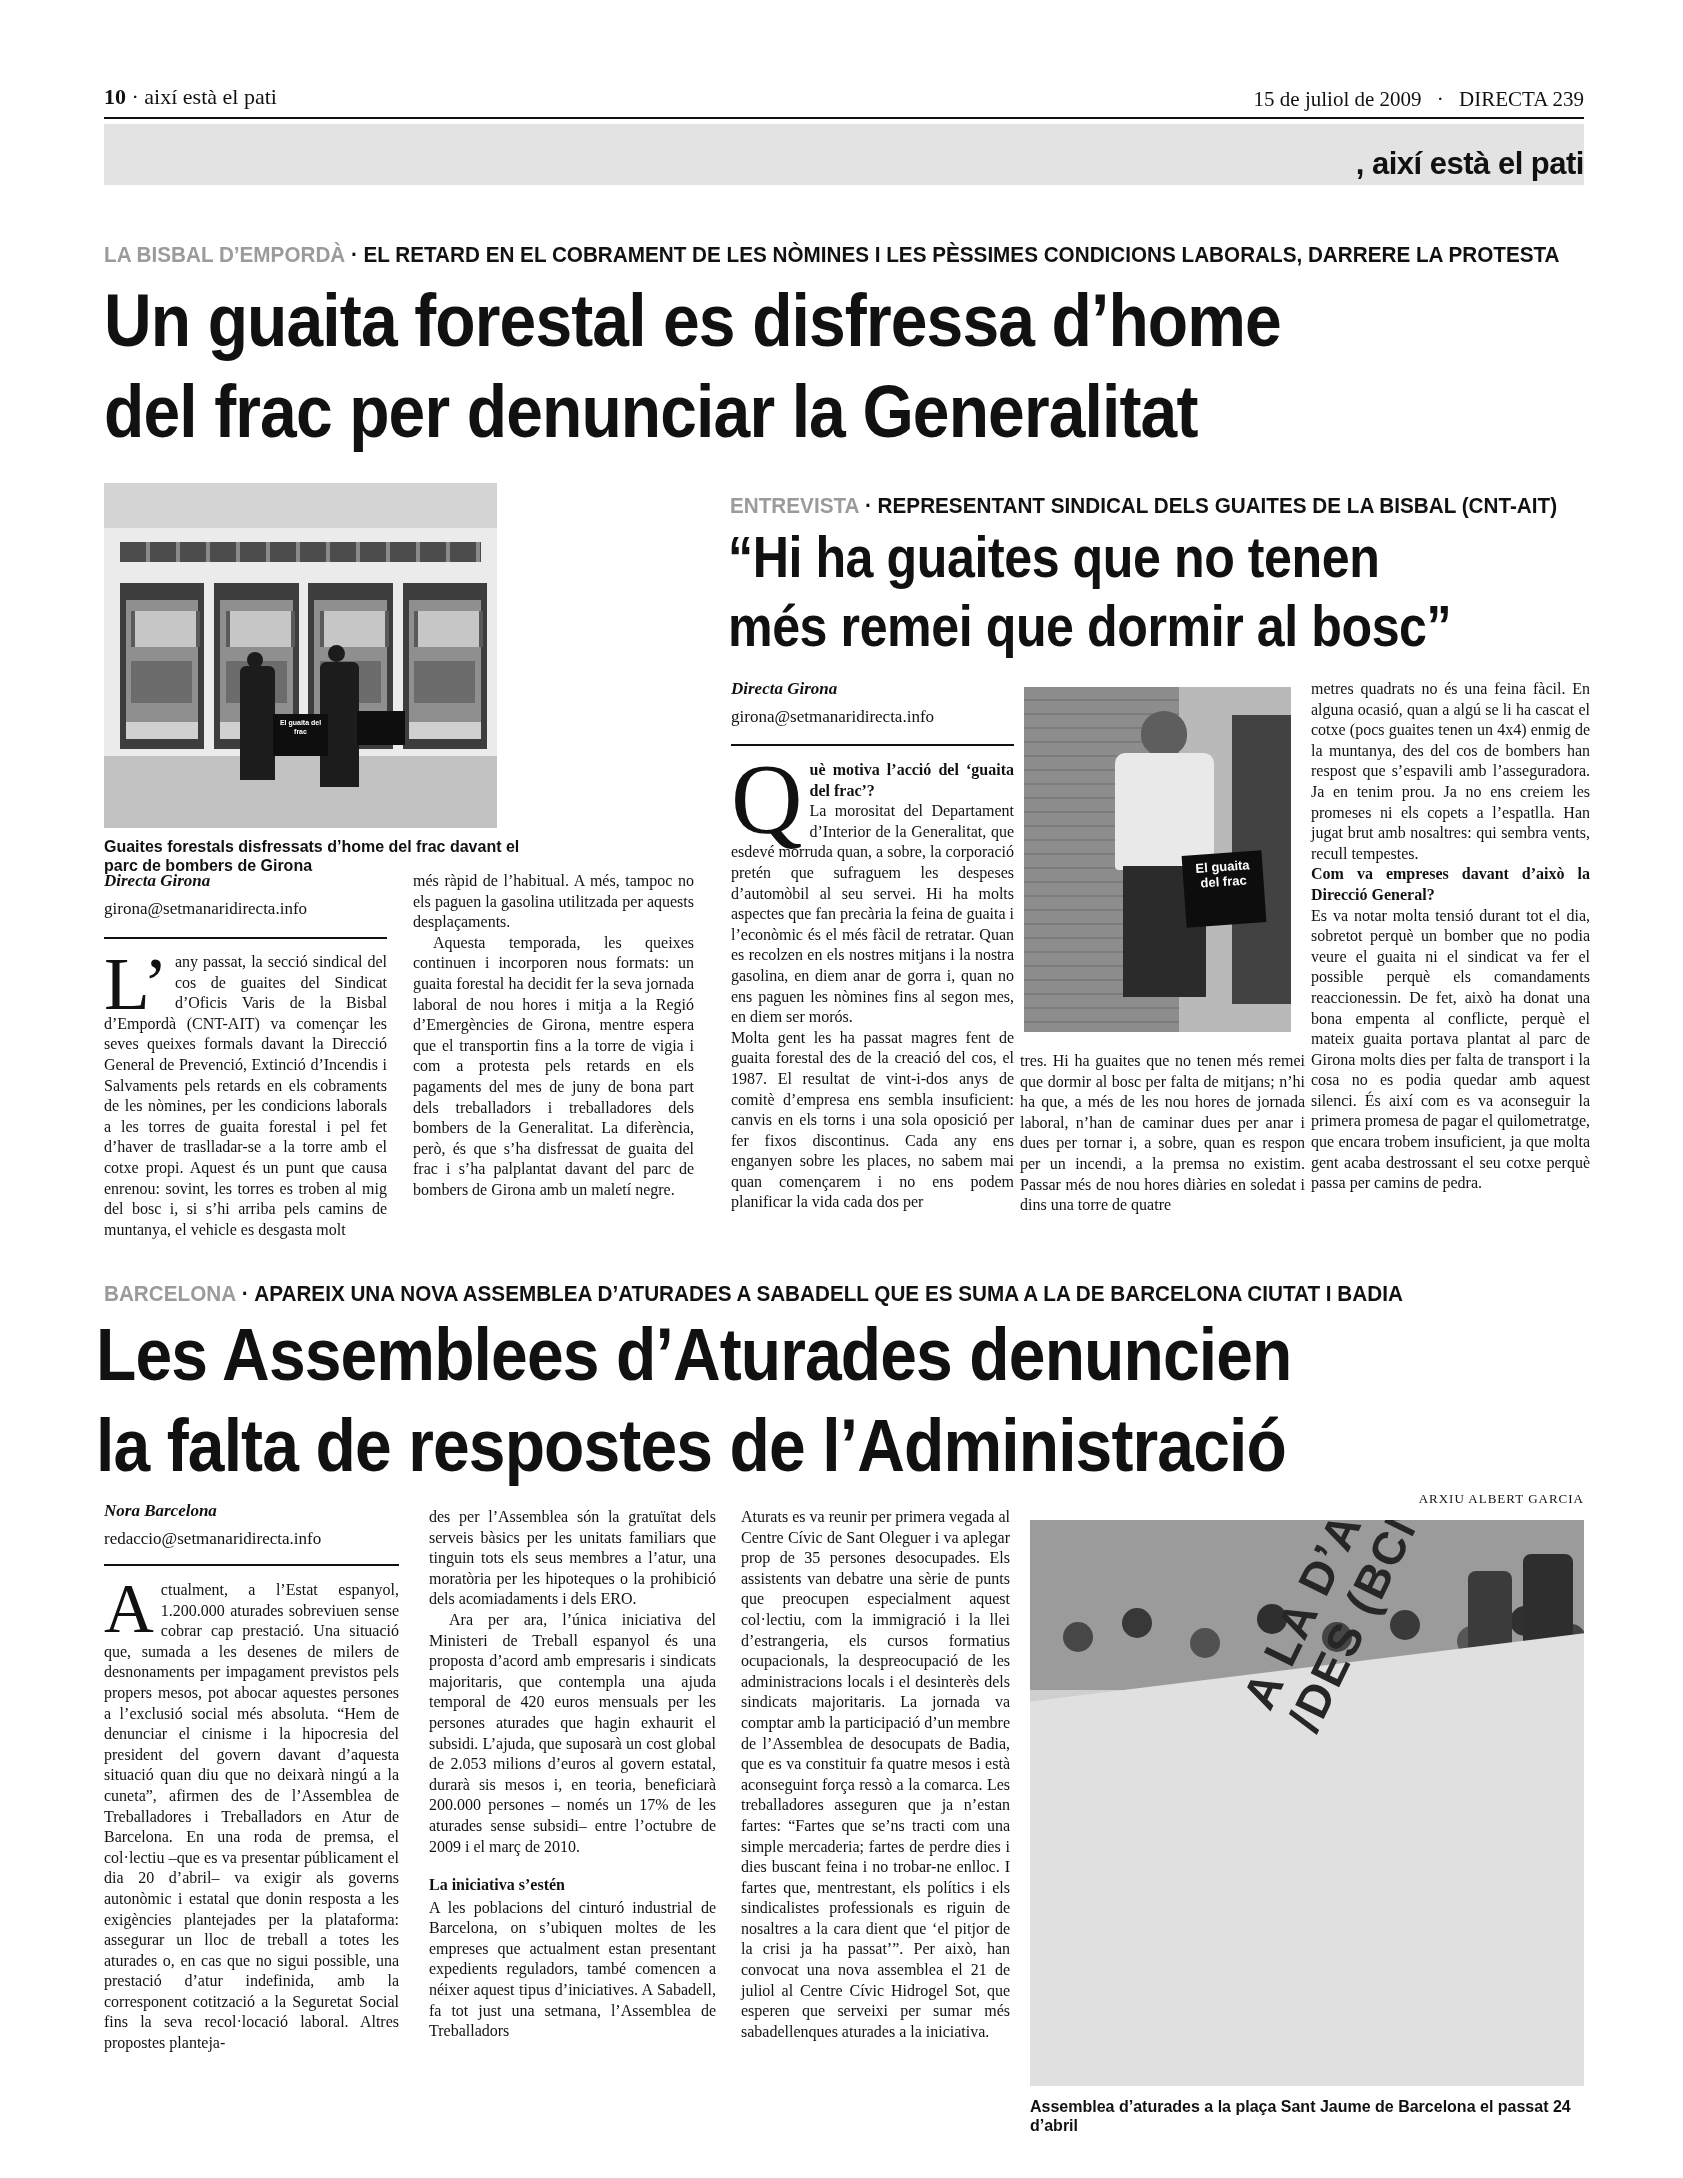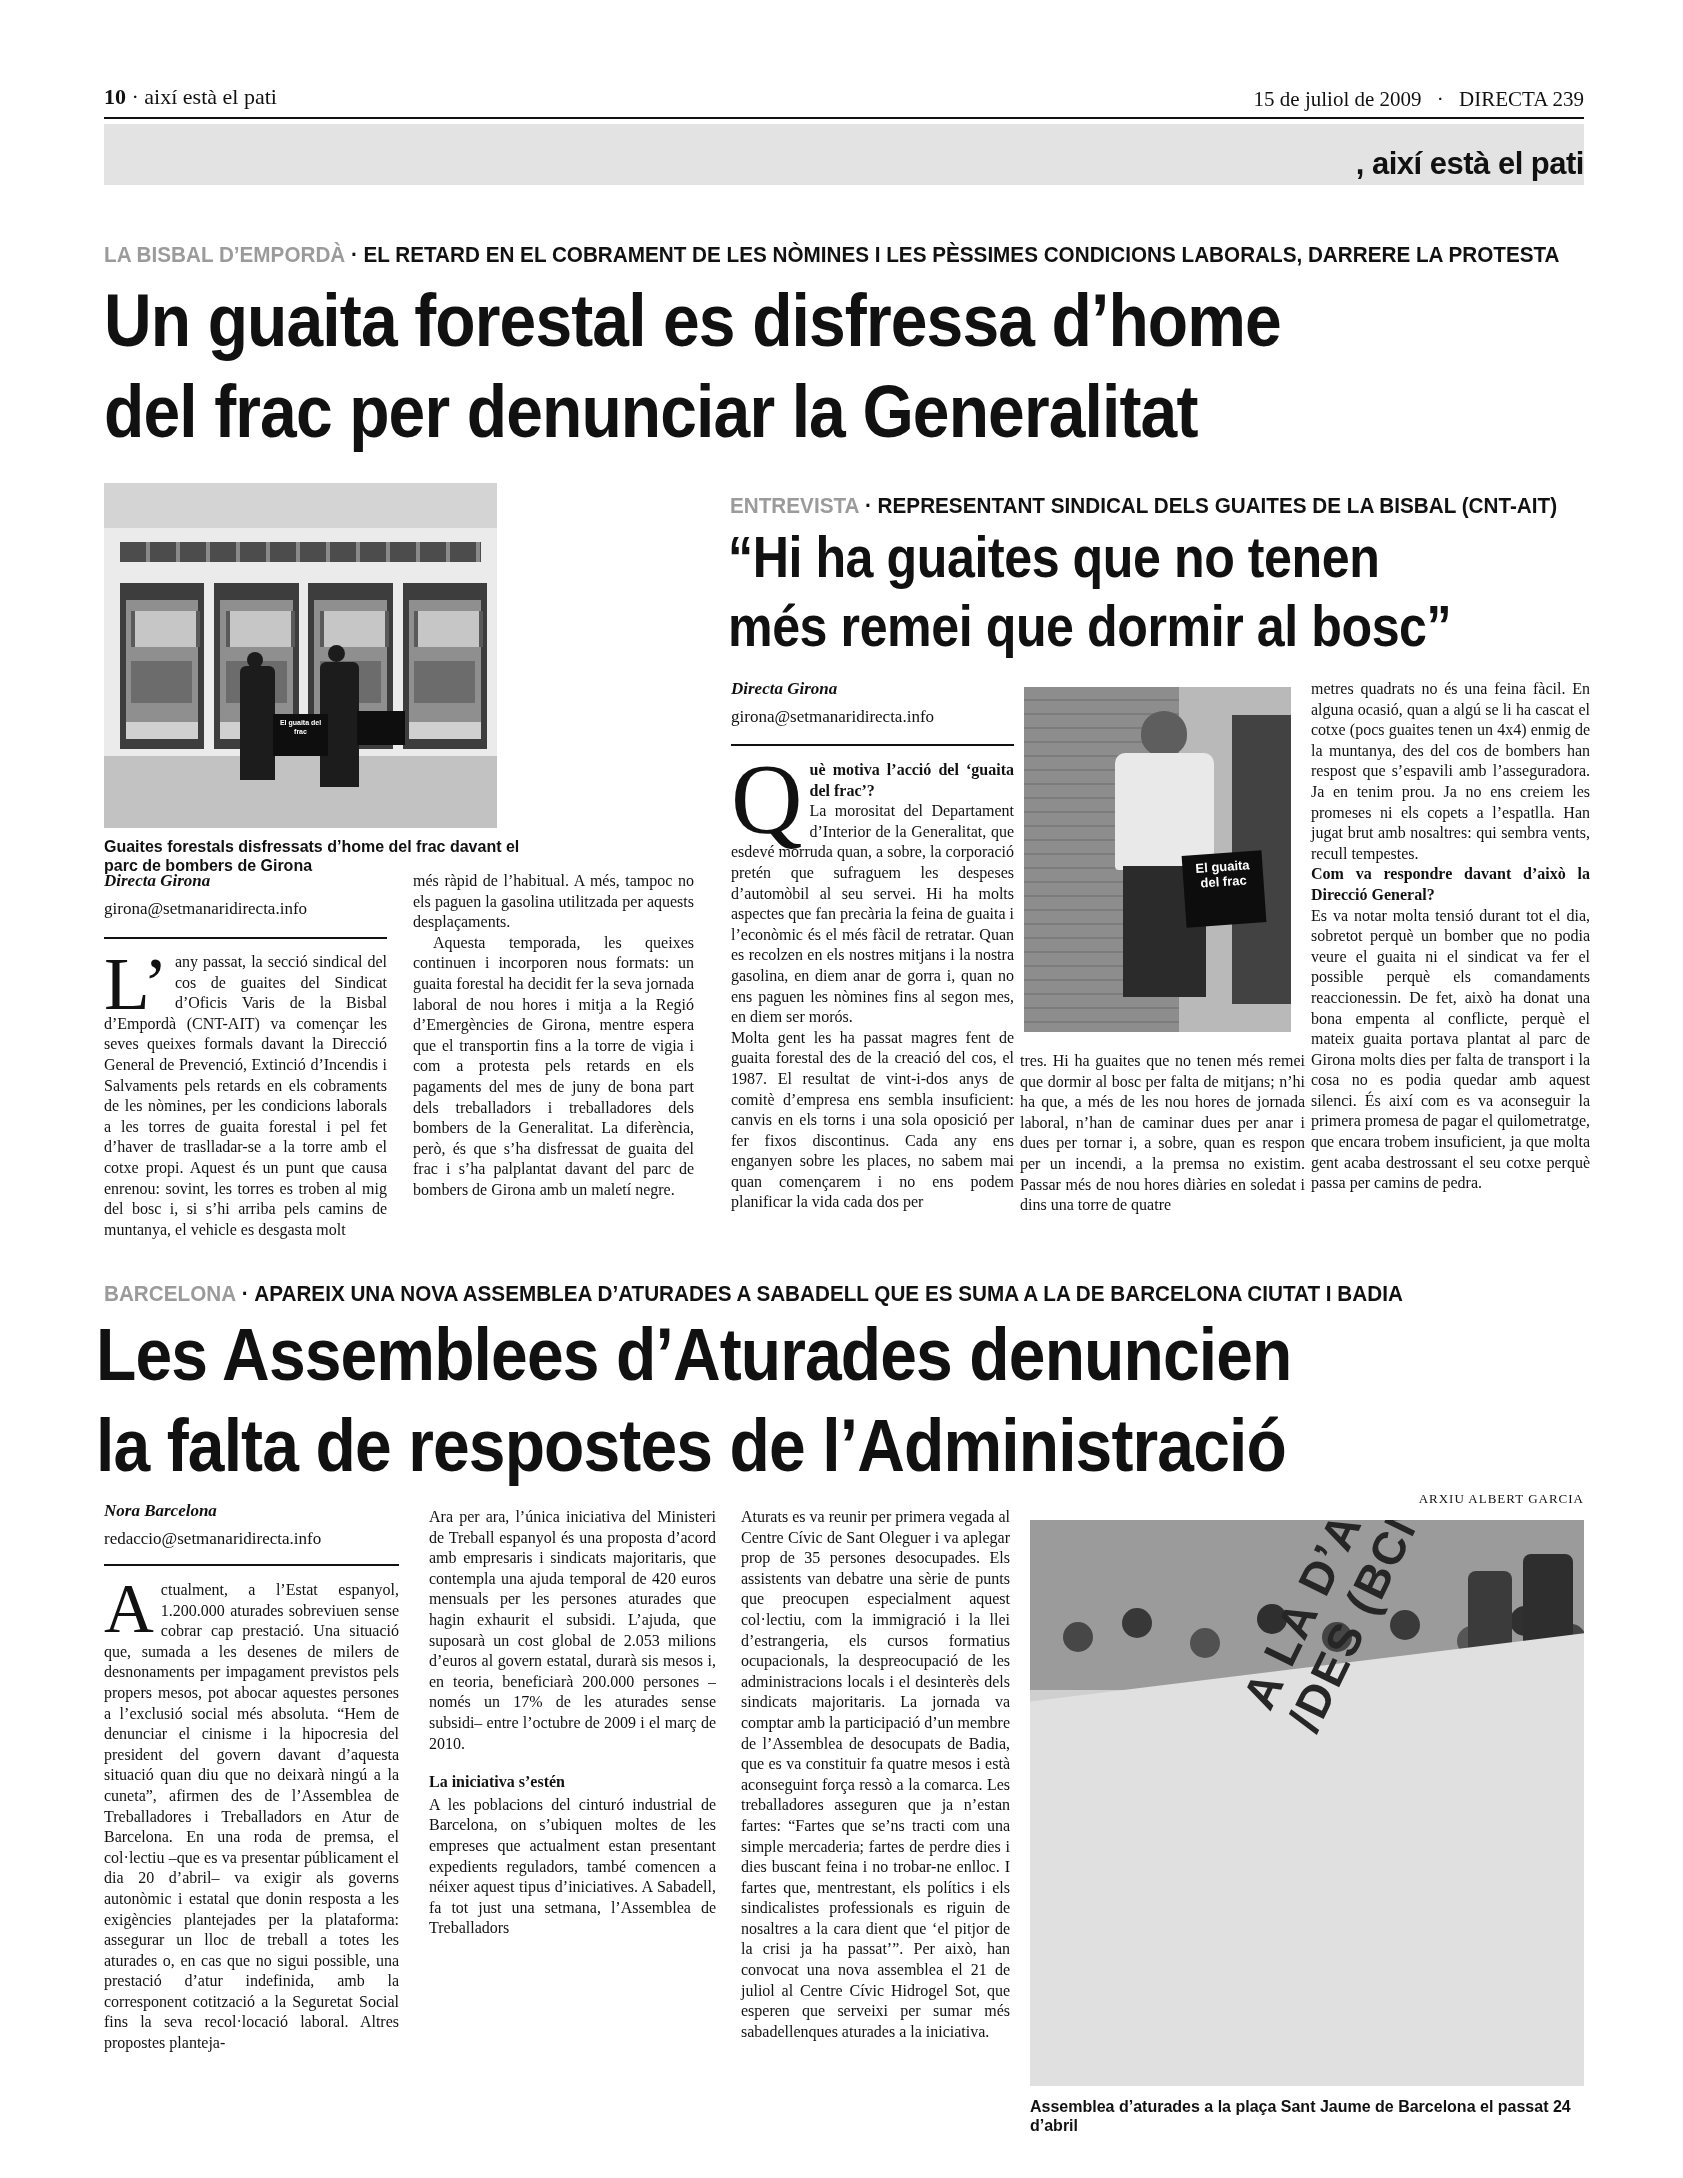--- a/index.html
+++ b/index.html
@@ -191,21 +191,21 @@
     <div>del frac</div>
   </div>
 </div>
 
 <div class="abs bodycol" style="left:1020px;top:1051px;width:285px;">
     <p>tres. Hi ha guaites que no tenen més remei que dormir al bosc per falta de mitjans; n’hi ha que, a més de les nou hores de jornada laboral, n’han de caminar dues per anar i dues per tornar i, a sobre, quan es respon per un incendi, a la premsa no existim. Passar més de nou hores diàries en soledat i dins una torre de quatre</p>
   </div>
 
 <div class="abs bodycol" style="left:1311px;top:679px;width:279px;">
   <p>metres quadrats no és una feina fàcil. En alguna ocasió, quan a algú se li ha cascat el cotxe (pocs guaites tenen un 4x4) enmig de la muntanya, des del cos de bombers han respost que s’espavili amb l’asseguradora. Ja en tenim prou. Ja no ens creiem les promeses ni els copets a l’espatlla. Han jugat brut amb nosaltres: qui sembra vents, recull tempestes.</p>
-  <p class="q">Com va respondre davant d’això la Direcció General?</p>
+  <p class="q">Com va empreses davant d’això la Direcció General?</p>
   <p>Es va notar molta tensió durant tot el dia, sobretot perquè un bomber que no podia veure el guaita ni el sindicat va fer el possible perquè els comandaments reaccionessin. De fet, això ha donat una bona empenta al conflicte, perquè el mateix guaita portava plantat al parc de Girona molts dies per falta de transport i la cosa no es podia quedar amb aquest silenci. És així com es va aconseguir la primera promesa de pagar el quilometratge, que encara trobem insuficient, ja que molta gent acaba destrossant el seu cotxe perquè passa per camins de pedra.</p>
 </div>
 
 <div class="abs sans kicker" style="left:104px;top:1281px;">
   <span class="condn"><span class="loc">BARCELONA</span><span class="sep">·</span><span>APAREIX UNA NOVA ASSEMBLEA D’ATURADES A SABADELL QUE ES SUMA A LA DE BARCELONA CIUTAT I BADIA</span></span>
 </div>
 <div class="abs sans hl-xl" style="left:96px;top:1309px;">
   <div><span class="cond">Les Assemblees d’Aturades denuncien</span></div>
   <div><span class="cond">la falta de respostes de l’Administració</span></div>
 </div>
@@ -214,20 +214,21 @@
 <div class="abs by-mail" style="left:104px;top:1529px;">redaccio@setmanaridirecta.info</div>
 <div class="abs thinrule" style="left:104px;top:1564px;width:295px;"></div>
 <div class="abs credit" style="right:99px;top:1491px;">ARXIU ALBERT GARCIA</div>
 
 <div class="abs bodycol" style="left:104px;top:1580px;width:295px;">
   <p><span class="dropcap dc-a">A</span><span>ctualment, a l’Estat espanyol, 1.200.000 aturades sobreviuen sense cobrar cap prestació. Una situació que, sumada a les desenes de milers de desnonaments per impagament previstos pels propers mesos, pot abocar aquestes persones a l’exclusió social més absoluta. “Hem de denunciar el cinisme i la hipocresia del president del govern davant d’aquesta situació quan diu que no deixarà ningú a la cuneta”, afirmen des de l’Assemblea de Treballadores i Treballadors en Atur de Barcelona. En una roda de premsa, el col·lectiu –que es va presentar públicament el dia 20 d’abril– va exigir als governs autonòmic i estatal que donin resposta a les exigències plantejades per la plataforma: assegurar un lloc de treball a totes les aturades o, en cas que no sigui possible, una prestació d’atur indefinida, amb la corresponent cotització a la Seguretat Social fins la seva recol·locació laboral. Altres propostes planteja-</span></p>
 </div>
 
 <div class="abs bodycol" style="left:429px;top:1507px;width:287px;">
   <div>
+      <p>des per l’Assemblea són la gratuïtat dels serveis bàsics per les unitats familiars que tinguin tots els seus membres a l’atur, una moratòria per les hipoteques o la prohibició dels acomiadaments i dels ERO.</p>
       <p>Ara per ara, l’única iniciativa del Ministeri de Treball espanyol és una proposta d’acord amb empresaris i sindicats majoritaris, que contempla una ajuda temporal de 420 euros mensuals per les persones aturades que hagin exhaurit el subsidi. L’ajuda, que suposarà un cost global de 2.053 milions d’euros al govern estatal, durarà sis mesos i, en teoria, beneficiarà 200.000 persones – només un 17% de les aturades sense subsidi– entre l’octubre de 2009 i el març de 2010.</p>
     </div>
   <div class="subhead">La iniciativa s’estén</div>
   <div>
       <p>A les poblacions del cinturó industrial de Barcelona, on s’ubiquen moltes de les empreses que actualment estan presentant expedients reguladors, també comencen a néixer aquest tipus d’iniciatives. A Sabadell, fa tot just una setmana, l’Assemblea de Treballadors</p>
     </div>
 </div>
 
 <div class="abs bodycol" style="left:741px;top:1507px;width:269px;">
     <p>Aturats es va reunir per primera vegada al Centre Cívic de Sant Oleguer i va aplegar prop de 35 persones desocupades. Els assistents van debatre una sèrie de punts que preocupen especialment aquest col·lectiu, com la immigració i la llei d’estrangeria, els cursos formatius ocupacionals, la despreocupació de les administracions locals i el desinterès dels sindicats majoritaris. La jornada va comptar amb la participació d’un membre de l’Assemblea de desocupats de Badia, que es va constituir fa quatre mesos i està aconseguint força ressò a la comarca. Les treballadores asseguren que ja n’estan fartes: “Fartes que se’ns tracti com una simple mercaderia; fartes de perdre dies i dies buscant feina i no trobar-ne enlloc. I fartes que, mentrestant, els polítics i els sindicalistes professionals es riguin de nosaltres a la cara dient que ‘el pitjor de la crisi ja ha passat’”. Per això, han convocat una nova assemblea el 21 de juliol al Centre Cívic Hidrogel Sot, que esperen que serveixi per sumar més sabadellenques aturades a la iniciativa.</p>

